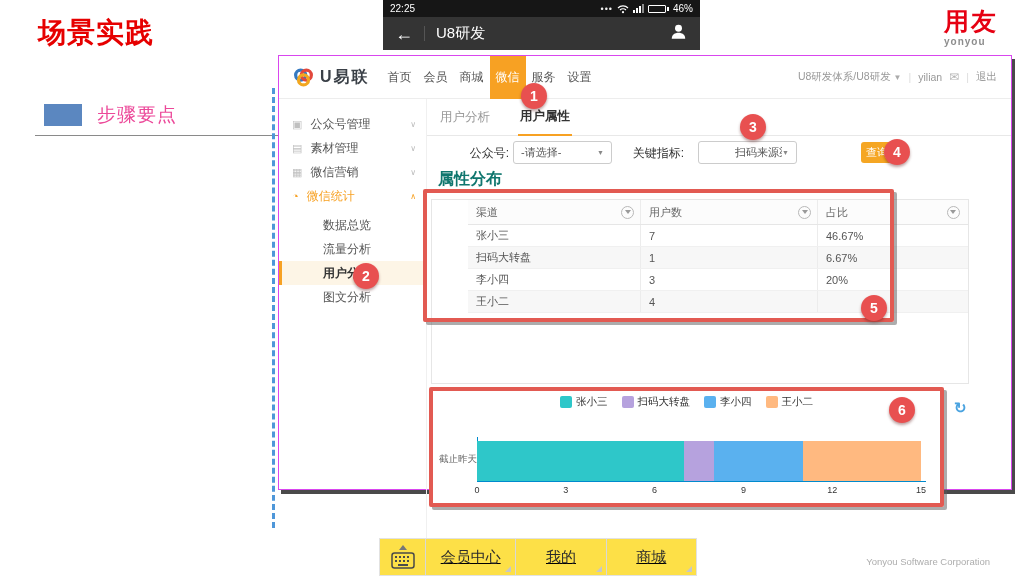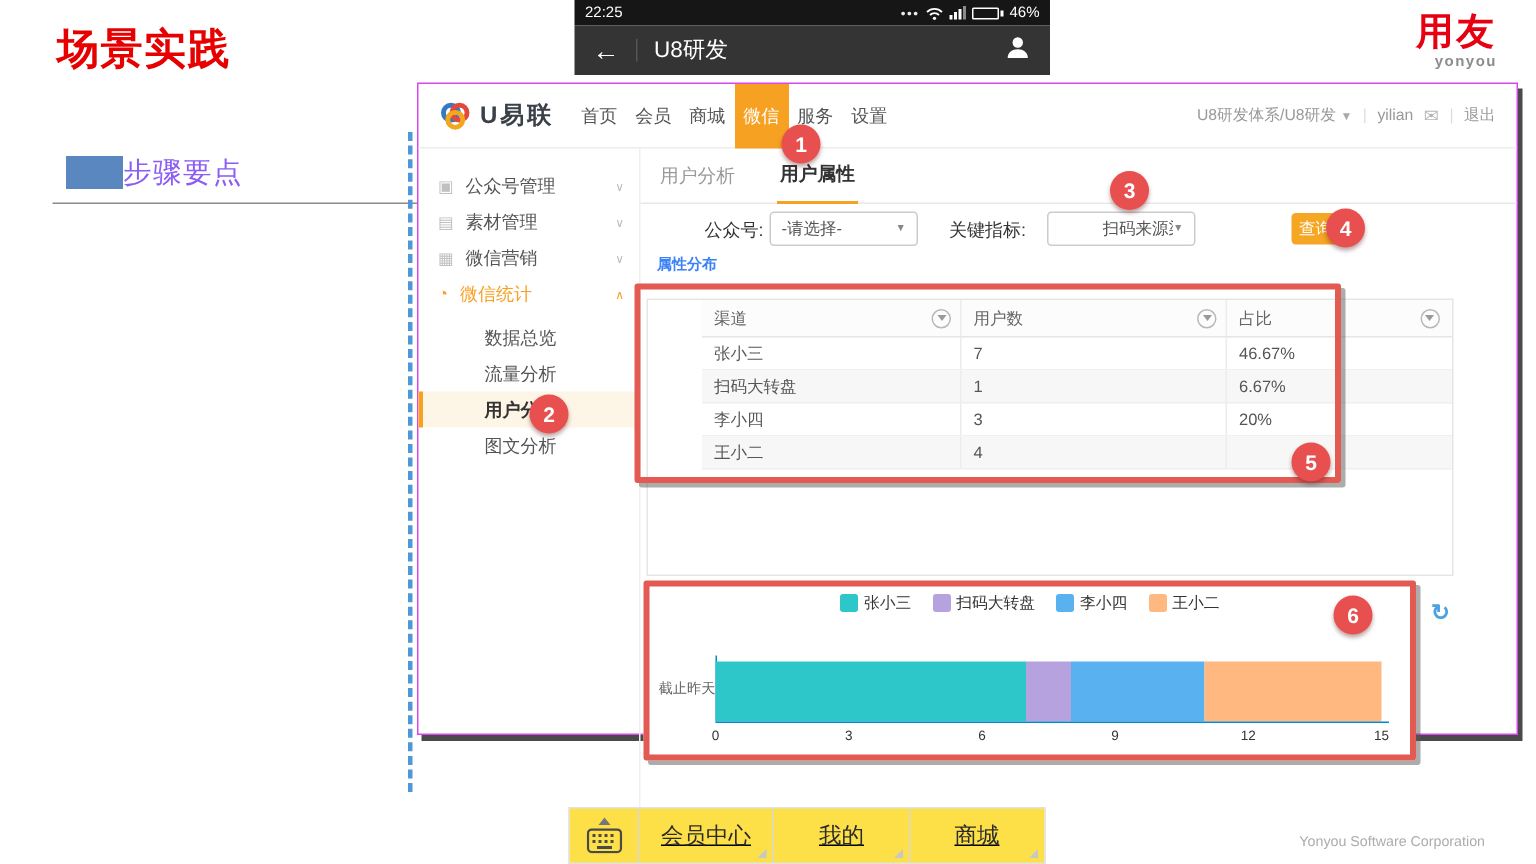--- a/index.html
+++ b/index.html
@@ -2,29 +2,29 @@
 <html><head>
 <meta charset="utf-8">
 <style>
   * { margin:0; padding:0; box-sizing:border-box; }
   html,body { width:1024px; height:576px; }
   body { position:relative; width:1024px; height:576px; background:#fff; overflow:hidden;
          font-family:"Liberation Sans", sans-serif; }
 
   
   .slide-title { position:absolute; left:38px; top:14px; font-size:28px; font-weight:bold; color:#e60000; letter-spacing:1px; }
-  .brand { position:absolute; right:26px; top:8px; text-align:right; }
+  .brand { position:absolute; right:26px; top:8px; text-align:left; }
   .brand-cn { font-size:25px; font-weight:bold; color:#e60012; letter-spacing:2px; line-height:1.1; }
   .brand-en { font-size:10px; font-weight:bold; color:#8d8d8d; letter-spacing:1px; }
   .footer-note { position:absolute; right:34px; top:556px; font-size:9.5px; color:#adadad; }
 
   .steps-panel { position:absolute; left:35px; top:102px; width:252px; }
   .steps-head { display:flex; align-items:center; }
   .steps-marker { width:38px; height:22px; background:#5b87c0; margin-left:9px; }
-  .steps-title { font-size:19px; color:#8b5cf6; letter-spacing:1px;text-align:right; }
+  .steps-title { font-size:19px; color:#ec4899; margin-left:15px; letter-spacing:1px;text-align:right; }
   .steps-rule { border-bottom:1.5px solid #8a8a8a; margin-top:7px; }
   .steps-list { margin-top:6px; }
   .step-line { font-size:17.5px; line-height:29px; color:#111; }
 
   .dash-line { position:absolute; left:272px; top:88px; height:440px; border-left:3px dashed #4e97d9; }
 
   
   .phone-top { position:absolute; left:383px; top:0; width:317px; height:50px; }
   .p-status { height:17px; background:#161616; color:#fff; display:flex; align-items:center; padding:0 7px; font-size:10px; }
   .p-status .grow { flex:1; }
@@ -80,21 +80,21 @@
   .filters { position:absolute; left:0; top:40px; width:100%; height:26px; font-size:12px; color:#333; }
   .f-label1 { position:absolute; left:0; top:6px; width:82px; text-align:right; }
   .f-label2 { position:absolute; left:176px; top:6px; width:81px; text-align:right; }
   .select { position:absolute; top:2px; height:23px; width:99px; border:1px solid #ccc; border-radius:3px; background:#fff;
             display:flex; align-items:center; padding:0 7px; font-size:11px; color:#555; cursor:pointer; }
   .select .sv { flex:1; white-space:nowrap; overflow:hidden; }
   .select .sc { font-size:7px; color:#888; }
   .sel1 { left:86px; } .sel2 { left:271px;padding-left:36px; }
   .search-btn { position:absolute; left:434px; top:3px; width:32px; height:21px; background:#f5a623; border:none; border-radius:3px;
                 color:#fff; font-size:11px; cursor:pointer; padding:0; }
-  .section-label { position:absolute; left:11px; top:70px; font-size:10px; font-weight:bold; color:#3b82f6; }
+  .section-label { position:absolute; left:11px; top:70px; font-size:16px; font-weight:bold; color:#0f766e; }
 
   
   .tbl { position:absolute; left:4px; top:100px; width:538px; height:185px; background:#fff; border:1px solid #e6e6e6; font-size:11px; color:#555;padding-left:36px; }
   .trow { display:flex; height:22px; align-items:center; border-bottom:1px solid #f0f0f0; }
   .trow.head { height:25px; background:#fcfcfc; border-bottom:1px solid #e6e6e6; color:#666; }
   .trow.stripe { background:#f7f7f7; }
   .tc { height:100%; display:flex; align-items:center; padding:0 6px 0 8px; }
   .tc1 { width:173px; border-right:1px solid #ececec; }
   .tc2 { width:177px; border-right:1px solid #ececec; }
   .tc3 { flex:1; }

